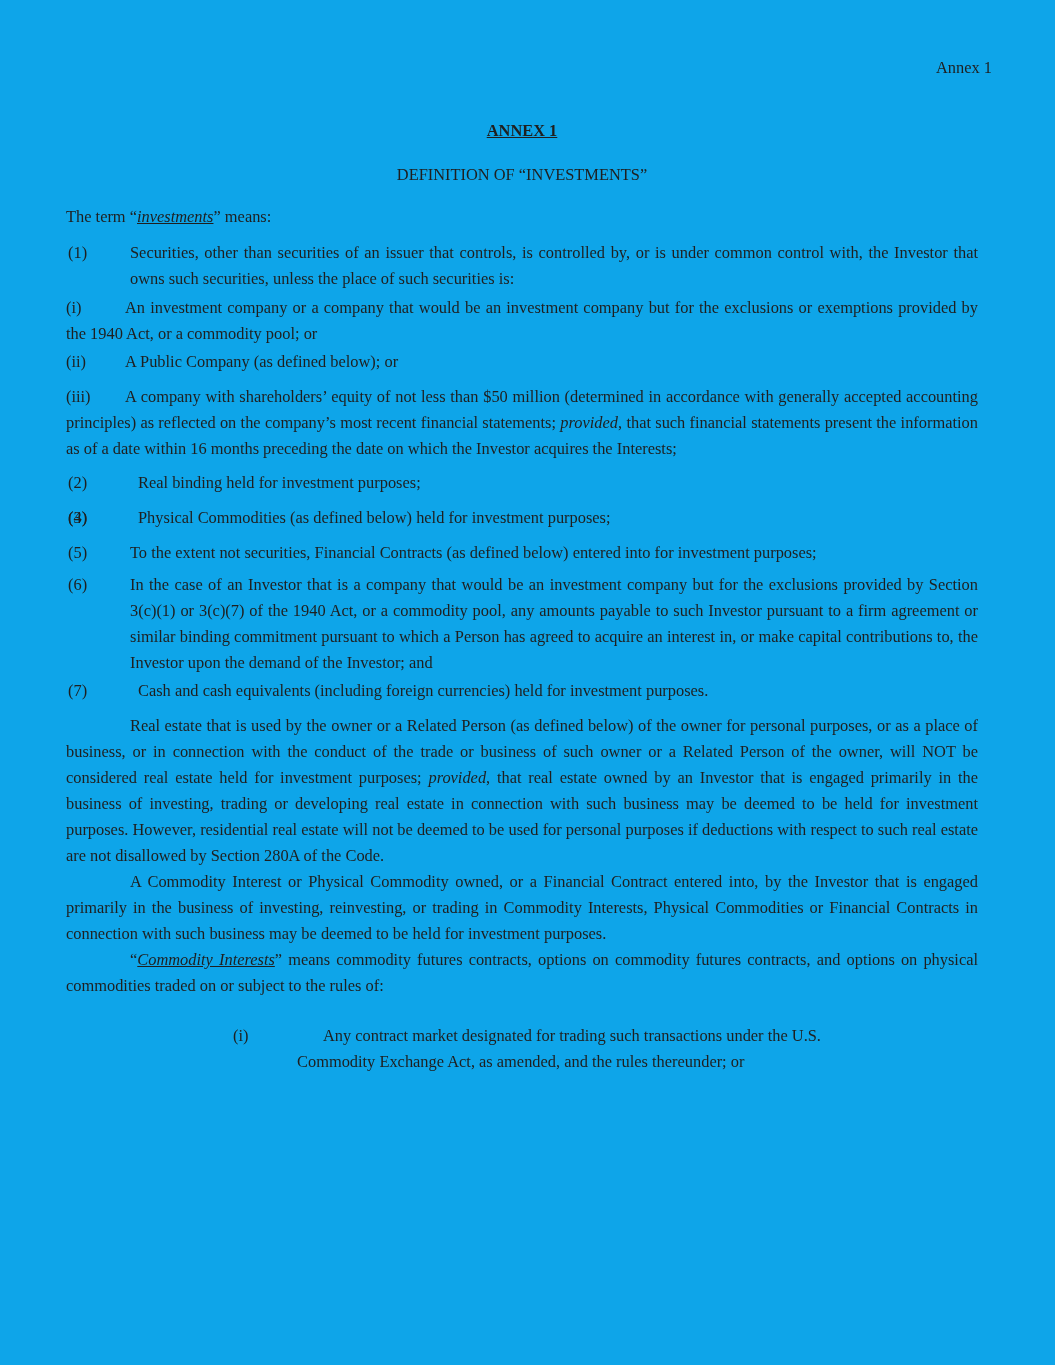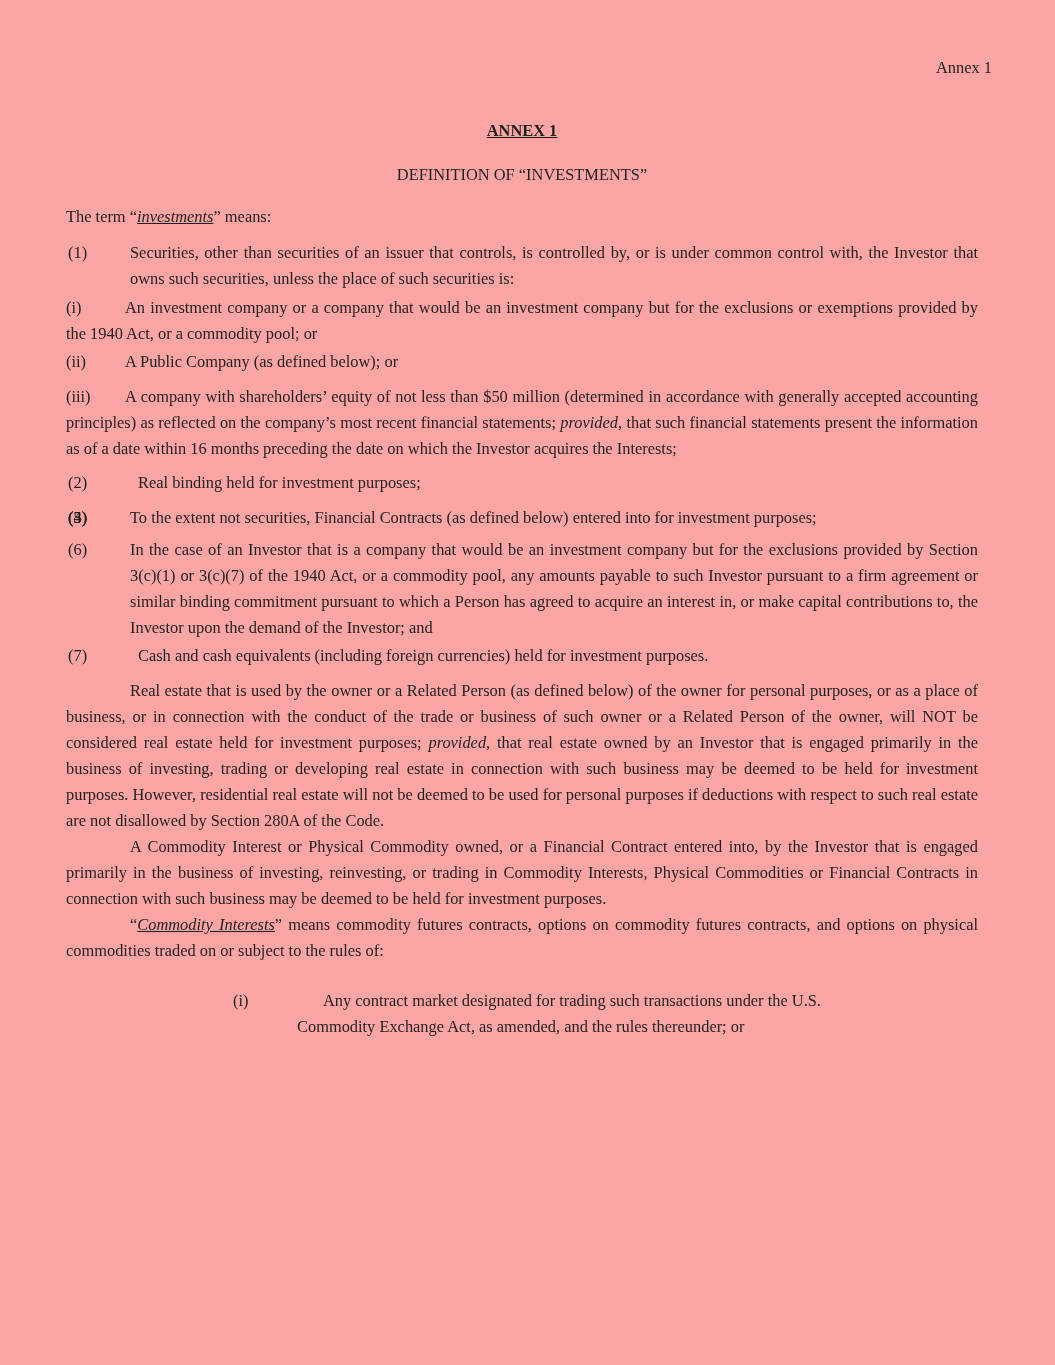--- a/index.html
+++ b/index.html
@@ -5,21 +5,21 @@
   html, body {
     margin: 0;
     padding: 0;
     background: #ffffff;
   }
   .page {
     position: relative;
     width: 1055px;
     height: 1365px;
     margin: 0 auto;
-    background: #fca5a5;
+    background: #0ea5e9;
     box-sizing: border-box;
     padding: 55px 77px 40px 66px;
     font-family: "Liberation Serif", "DejaVu Serif", serif;
     font-size: 16.4px;
     line-height: 26px;
     color: #1f1f1f;
     overflow: hidden;
   }
   .annex-label {
     text-align: right;
@@ -77,21 +77,21 @@
   <div class="doc-subtitle">DEFINITION OF “INVESTMENTS”</div>
 
   <div id="doc-body">
       <div class="para kind-plain" style="margin-bottom: 10px;"><span class="">The term “</span><span class="run-u">investments</span><span class="">” means:</span></div>
       <div class="para kind-num justify" style="padding-left: 64px; margin-bottom: 3px;"><span class="marker">(1)</span><span class="">Securities, other than securities of an issuer that controls, is controlled by, or is under common control with, the Investor that owns such securities, unless the place of such securities is:</span></div>
       <div class="para kind-roman justify" style="margin-bottom: 2px;"><span class="marker">(i)</span><span class="">An investment company or a company that would be an investment company but for the exclusions or exemptions provided by the 1940 Act, or a commodity pool; or</span></div>
       <div class="para kind-roman" style="margin-bottom: 9px;"><span class="marker">(ii)</span><span class="">A Public Company (as defined below); or</span></div>
       <div class="para kind-roman justify" style="margin-bottom: 8px;"><span class="marker">(iii)</span><span class="">A company with shareholders’ equity of not less than $50 million (determined in accordance with generally accepted accounting principles) as reflected on the company’s most recent financial statements; </span><span class="run-i ">provided</span><span class="">, that such financial statements present the information as of a date within 16 months preceding the date on which the Investor acquires the Interests;</span></div>
       <div class="para kind-num" style="padding-left: 72px; margin-bottom: 9px;"><span class="marker">(2)</span><span class="">Real binding held for investment purposes;</span></div>
       <div class="para kind-num" style="padding-left: 72px; margin-bottom: 9px;"><span class="marker">(3)</span></div>
-      <div class="para kind-num" style="padding-left: 72px; margin-bottom: 9px;"><span class="marker">(4)</span></div>
+      <div class="para kind-num" style="padding-left: 72px; margin-bottom: 9px;"><span class="marker">(4)</span><span class="">Physical Commodities (as defined below) held for investment purposes;</span></div>
       <div class="para kind-num" style="padding-left: 64px; margin-bottom: 6px;"><span class="marker">(5)</span><span class="">To the extent not securities, Financial Contracts (as defined below) entered into for investment purposes;</span></div>
       <div class="para kind-num justify" style="padding-left: 64px; margin-bottom: 2px;"><span class="marker">(6)</span><span class="">In the case of an Investor that is a company that would be an investment company but for the exclusions provided by Section 3(c)(1) or 3(c)(7) of the 1940 Act, or a commodity pool, any amounts payable to such Investor pursuant to a firm agreement or similar binding commitment pursuant to which a Person has agreed to acquire an interest in, or make capital contributions to, the Investor upon the demand of the Investor; and</span></div>
       <div class="para kind-num" style="padding-left: 72px; margin-bottom: 9px;"><span class="marker">(7)</span><span class="">Cash and cash equivalents (including foreign currencies) held for investment purposes.</span></div>
       <div class="para kind-body justify" style="margin-bottom: 0px;"><span class="">Real estate that is used by the owner or a Related Person (as defined below) of the owner for personal purposes, or as a place of business, or in connection with the conduct of the trade or business of such owner or a Related Person of the owner, will NOT be considered real estate held for investment purposes; </span><span class="run-i ">provided</span><span class="">, that real estate owned by an Investor that is engaged primarily in the business of investing, trading or developing real estate in connection with such business may be deemed to be held for investment purposes. However, residential real estate will not be deemed to be used for personal purposes if deductions with respect to such real estate are not disallowed by Section 280A of the Code.</span></div>
       <div class="para kind-body justify" style="margin-bottom: 0px;"><span class="">A Commodity Interest or Physical Commodity owned, or a Financial Contract entered into, by the Investor that is engaged primarily in the business of investing, reinvesting, or trading in Commodity Interests, Physical Commodities or Financial Contracts in connection with such business may be deemed to be held for investment purposes.</span></div>
       <div class="para kind-body justify" style="margin-bottom: 24px;"><span class="">“</span><span class="run-u">Commodity Interests</span><span class="">” means commodity futures contracts, options on commodity futures contracts, and options on physical commodities traded on or subject to the rules of:</span></div>
       <div class="para kind-sub" style="margin-bottom: 0px;"><span class="marker">(i)</span><span class="">Any contract market designated for trading such transactions under the U.S. Commodity Exchange Act, as amended, and the rules thereunder; or</span></div>
     </div>
 </div>
 

